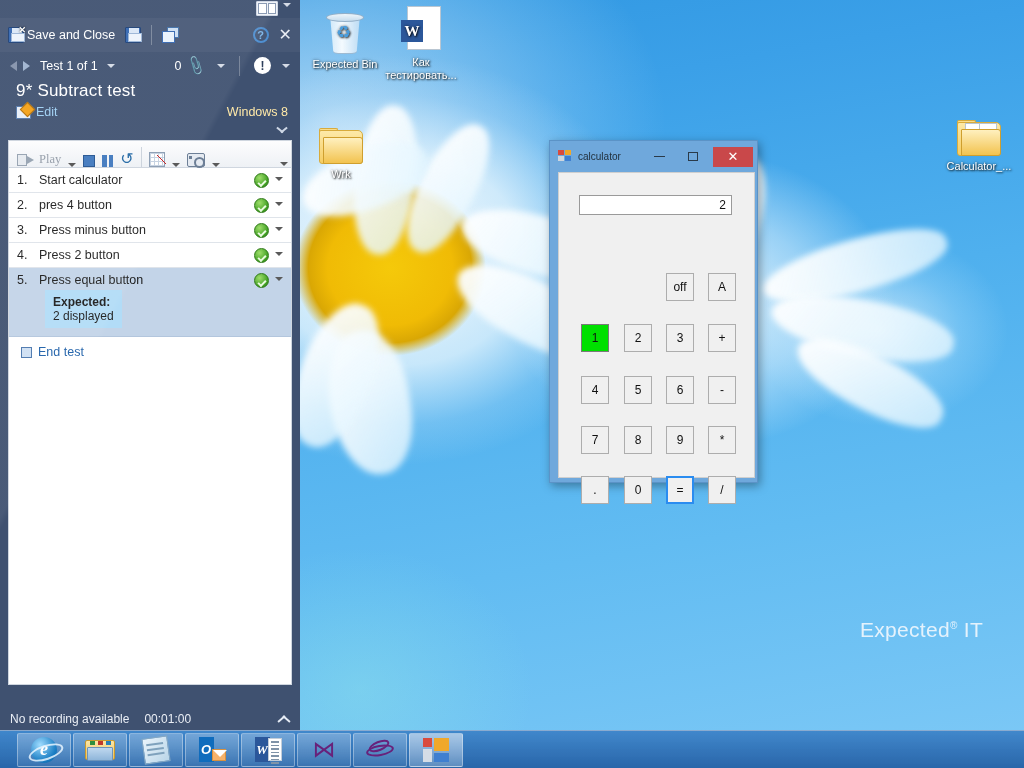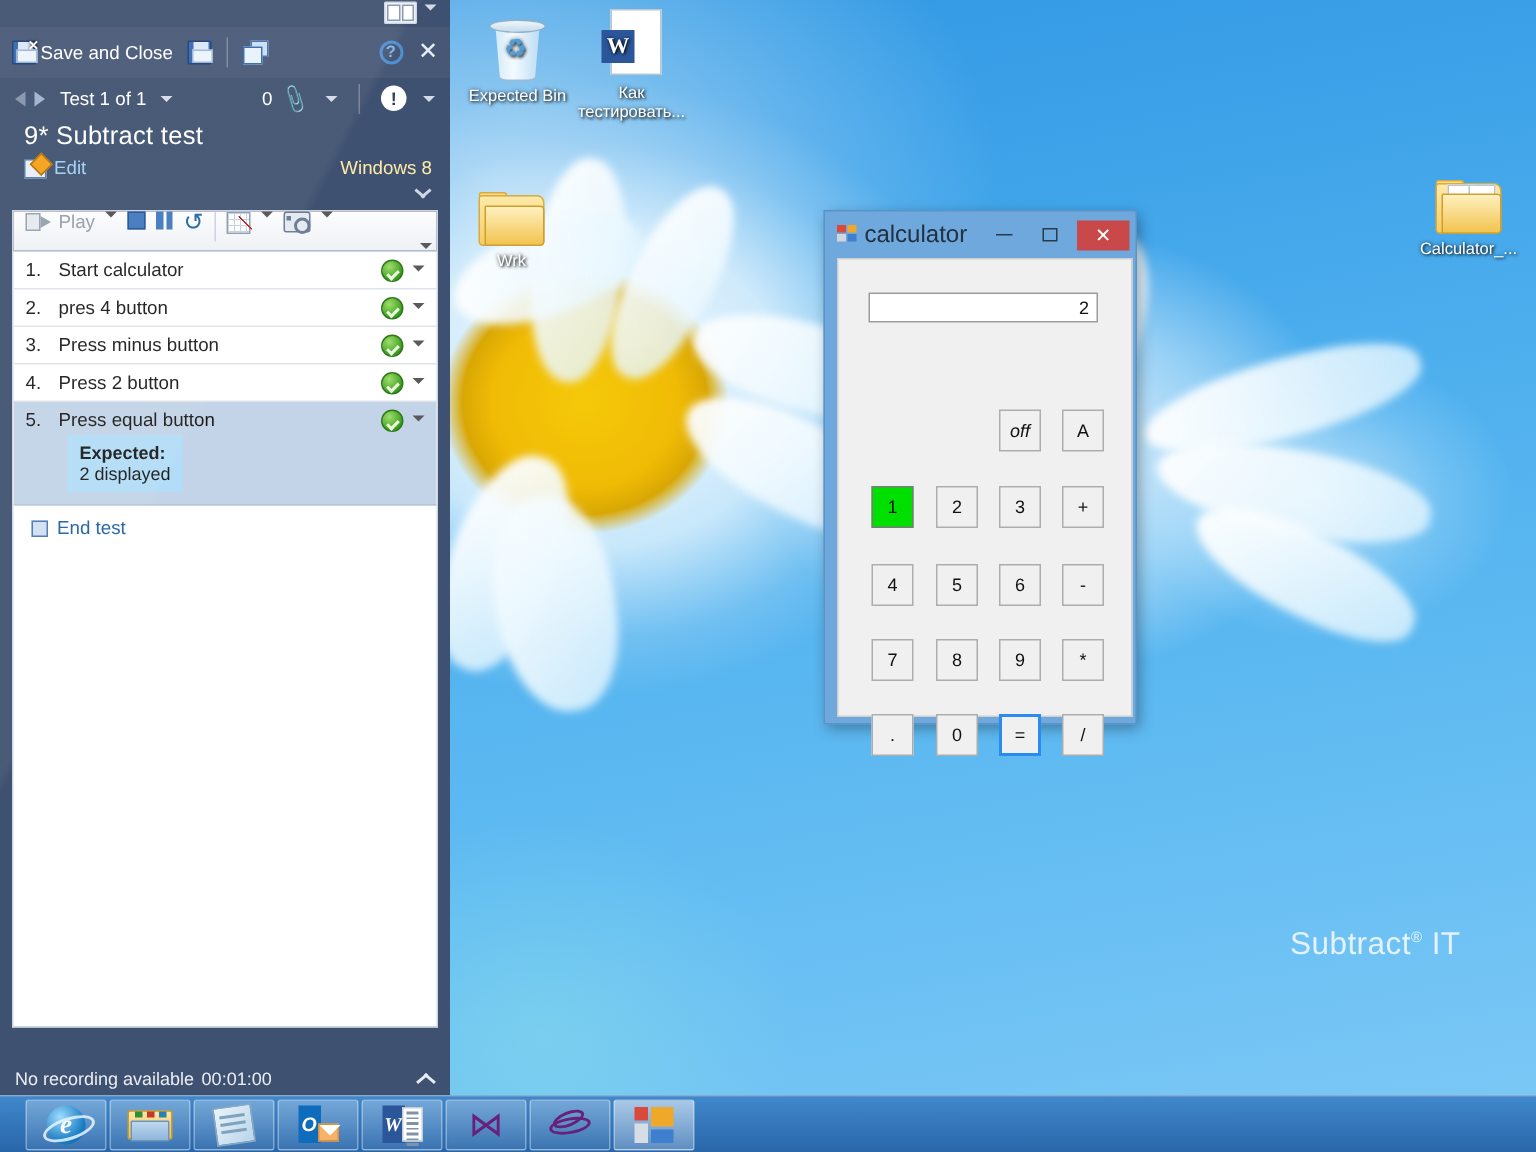--- a/index.html
+++ b/index.html
@@ -156,22 +156,23 @@
   .editico:after{content:'';position:absolute;right:-3px;top:-3px;width:9px;height:9px;background:#f5a623;transform:rotate(45deg);border:1px solid #b57616;}
   #chevrow { text-align:right; padding:2px 12px 1px 0; }
   .chev { display:inline-block; width:11px; height:7px; position:relative;}
   .chev:before,.chev:after{content:'';position:absolute;top:1px;width:8px;height:2px;background:#cfd8e6;}
   .chev:before{left:-1px;transform:rotate(40deg);}
   .chev:after{left:3px;transform:rotate(-40deg);}
 
   
   #ttool {
     margin:0 8px; height:28px; background:linear-gradient(to bottom,#fdfdfe,#eef1f5);
-    border:1px solid #cfd6df; display:flex; align-items:flex-start; gap:7px; padding:0 8px;
+    border:1px solid #cfd6df; display:flex; align-items:flex-end; gap:7px; padding:0 8px;
     position:relative;
+    font-family:Liberation Serif, serif;
   }
   #ttool .play { display:flex; align-items:center; gap:5px; color:#9aa2ad; font-size:12.5px;}
   .playico { position:relative; width:17px; height:12px;}
   .playico .pg { position:absolute; left:0; top:0; width:10px;height:12px;background:#e7ebf0;border:1px solid #9aa6b4;}
   .playico .tri { position:absolute; right:0; top:2px; width:0;height:0;border-top:4px solid transparent;border-bottom:4px solid transparent;border-left:7px solid #9aa6b4;}
   .stopico { width:12px;height:12px;background:#4a7fc1;border:1px solid #2e5c96;}
   .pauseico { width:11px;height:12px; display:flex; gap:2px;}
   .pauseico i { flex:1; background:#4a7fc1; }
   .undoico { color:#2b6ea8; font-size:16px; line-height:1; }
   .gridico { position:relative; width:16px;height:15px; background:#fff; border:1px solid #8fa0b5;
@@ -223,21 +224,21 @@
   .chevup:before{left:-1px;transform:rotate(-40deg);}
   .chevup:after{left:4px;transform:rotate(40deg);}
 
   
   #calc {
     position:absolute; left:549px; top:140px; width:209px; height:343px;
     background:#6fa8dc; border:1px solid #5b93c7; box-shadow:2px 3px 9px rgba(0,0,0,0.35);
     padding:4px;
   }
   #calc .tbar { height:23px; display:flex; align-items:center; gap:6px; padding-left:4px; color:#22313f;}
-  #calc .tbar .ttl { font-size:16px; }
+  #calc .tbar .ttl { font-size:10px; }
   #calc .tbar .sp { flex:1; }
   .appico { position:relative; width:14px;height:13px;}
   .appico i { position:absolute; width:6px;height:5px;}
   .appico .a{left:0;top:0;background:#d94a3d;}
   .appico .b{left:7px;top:0;background:#f0a82a;}
   .appico .c{left:0;top:6px;background:#cfd6de;}
   .appico .d{left:7px;top:6px;background:#3f7fd0;}
   .wbtn { width:28px; height:20px; display:flex; align-items:center; justify-content:center; font-size:12px; color:#2a3a49;}
   .wbtn.close { background:#c9484a; color:#fff; width:40px; height:20px; font-size:13px;}
   .minus { width:11px;height:1px;background:#2a3a49; display:block;}
@@ -341,21 +342,21 @@
   <div class="petal" style="left:450px;top:280px;width:160px;height:62px;transform:rotate(26deg);"></div>
   <div class="petal" style="left:330px;top:330px;width:80px;height:145px;transform:rotate(-8deg);"></div>
   <div class="petal" style="left:300px;top:300px;width:70px;height:150px;transform:rotate(22deg);"></div>
   <div class="petal" style="left:760px;top:240px;width:190px;height:52px;transform:rotate(-16deg);"></div>
   <div class="petal" style="left:770px;top:300px;width:185px;height:56px;transform:rotate(10deg);"></div>
   <div class="petal" style="left:790px;top:355px;width:160px;height:55px;transform:rotate(26deg);"></div>
   <div class="petal" style="left:690px;top:150px;width:70px;height:140px;transform:rotate(18deg);"></div>
 </div>
 
 <div id="watermark">
-  <span>Subtract</span><sup>®</sup>
+  <span>Expected</span><sup>®</sup>
   <span>IT</span>
 </div>
 
 <div class="desk-icon" style="left:302px;top:8px;">
   <div class="glyph">
     <div class="bin">
         <div class="body"></div>
         <div class="lid"></div>
         <div class="rec">♻</div>
       </div>
@@ -522,21 +523,21 @@
     </div>
 
     <div id="endtest">
       <span class="endbox"></span>
       <span>End test</span>
     </div>
   </div>
 
   <div id="statusbar">
     <span>No recording available</span>
-    <span style="margin-left:5px;">00:01:00</span>
+    <span style="margin-left:15px;">00:01:00</span>
     <span class="up"><span class="chevup"></span></span>
   </div>
 </div>
 
 <div id="calc">
   <div class="tbar">
     <span class="appico">
         <i class="a"></i>
         <i class="b"></i>
         <i class="c"></i>
@@ -549,21 +550,21 @@
       </span>
     <span class="wbtn">
         <i class="sq"></i>
       </span>
     <span class="wbtn close">✕</span>
   </div>
 
   <div id="calcbody">
     <div id="display">2</div>
 
-    <div class="ckey" style="left:107px;top:100px;font-style:italic;">off</div>
+    <div class="ckey" style="left:107px;top:100px;">off</div>
     <div class="ckey" style="left:149px;top:100px;">A</div>
 
     <div class="ckey green" style="left:22px;top:151px;">1</div>
     <div class="ckey" style="left:65px;top:151px;">2</div>
     <div class="ckey" style="left:107px;top:151px;">3</div>
     <div class="ckey" style="left:149px;top:151px;">+</div>
 
     <div class="ckey" style="left:22px;top:203px;">4</div>
     <div class="ckey" style="left:65px;top:203px;">5</div>
     <div class="ckey" style="left:107px;top:203px;">6</div>

